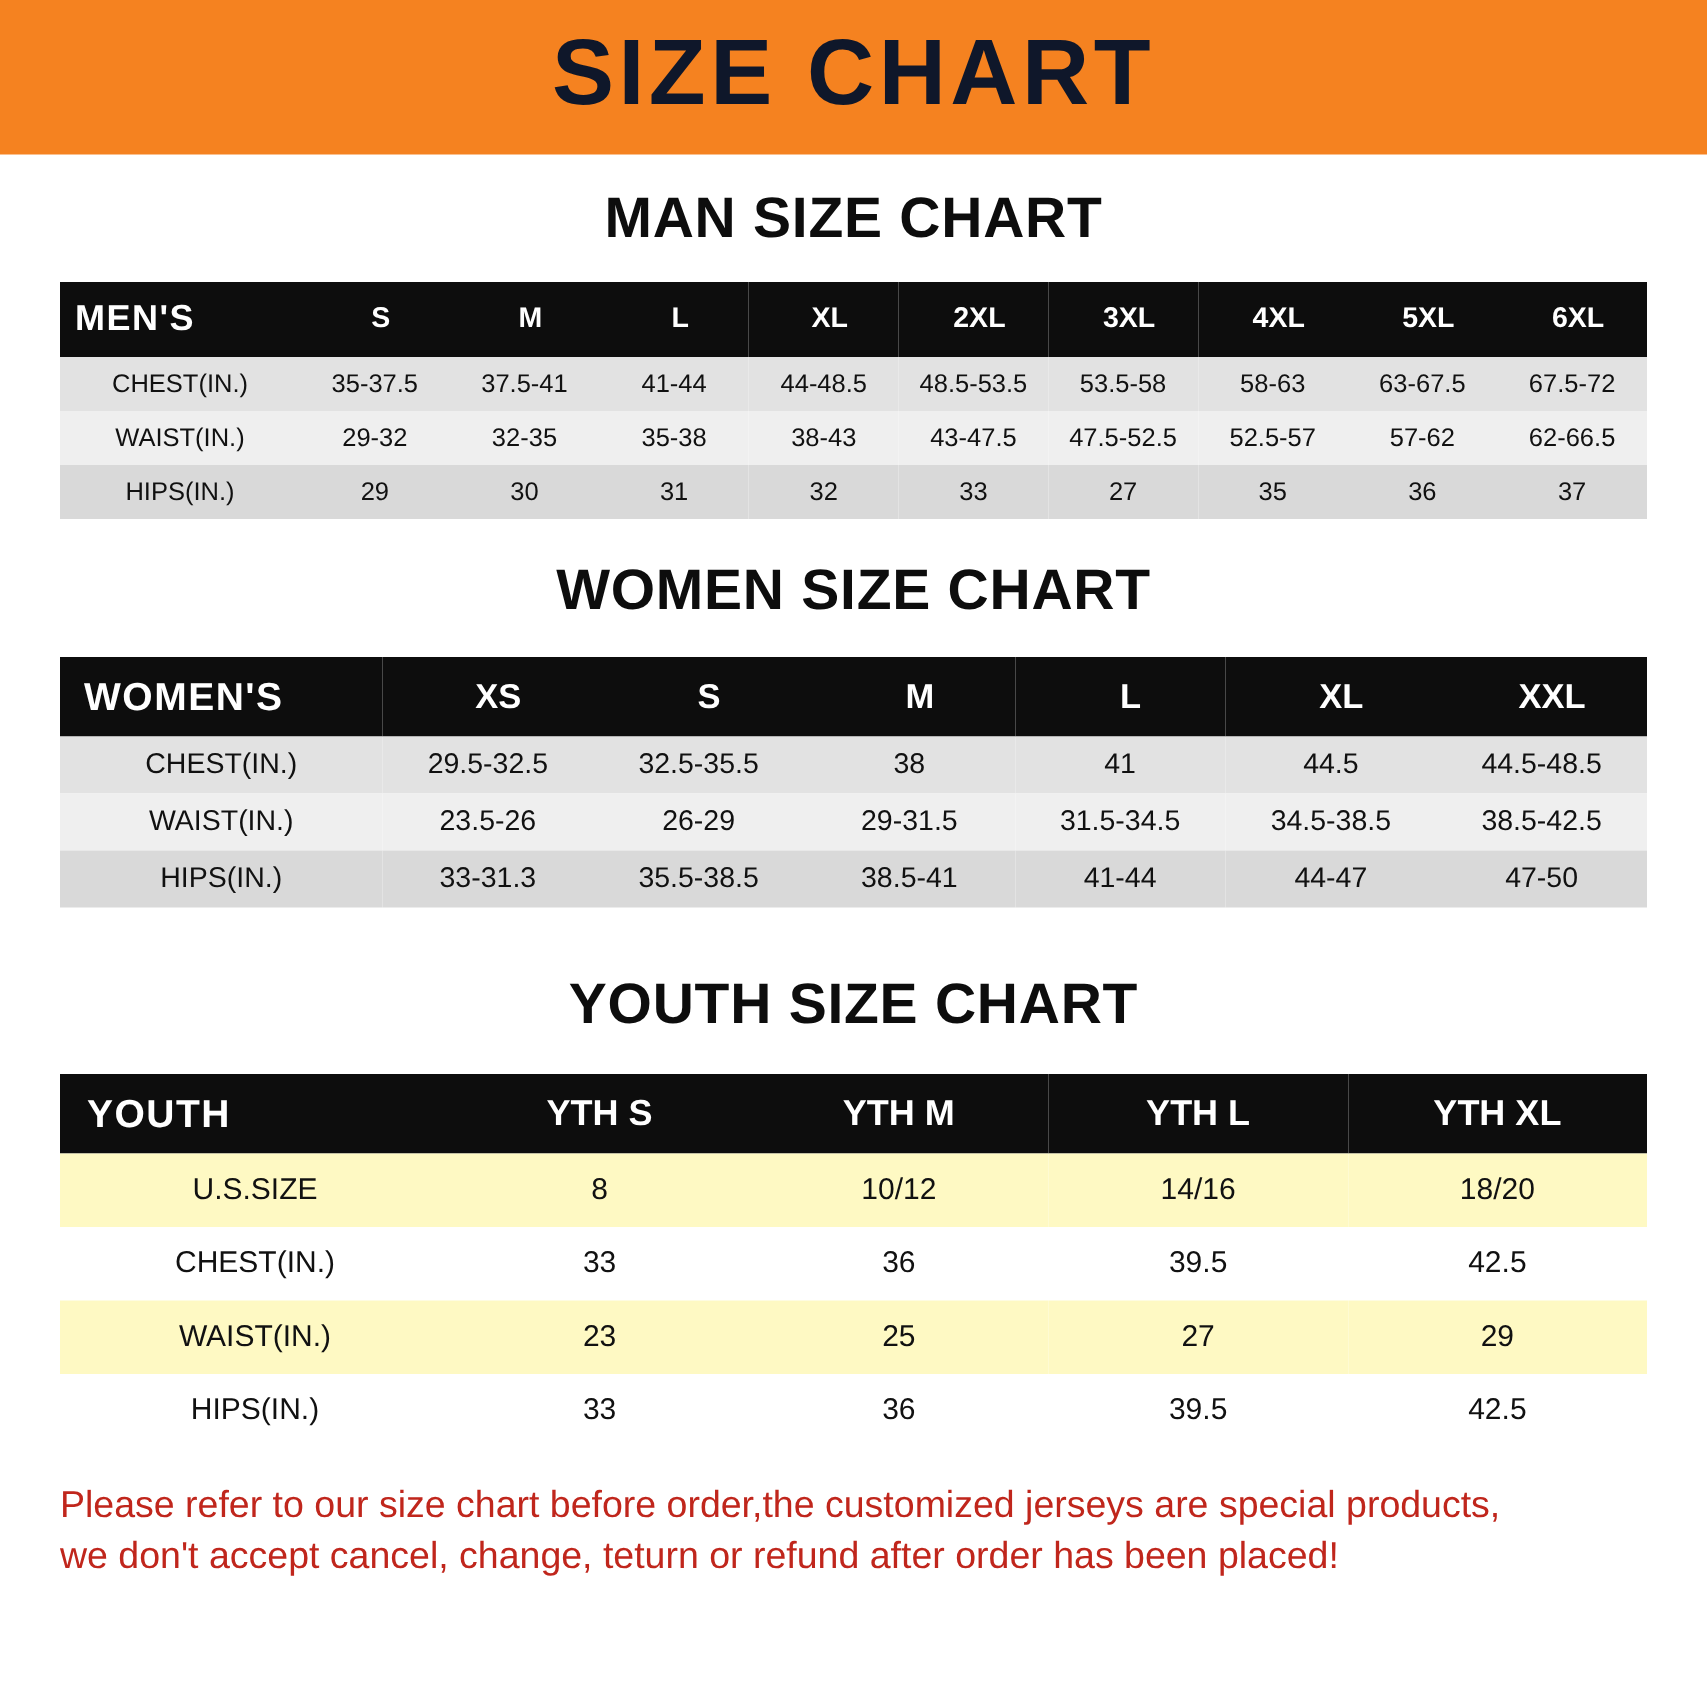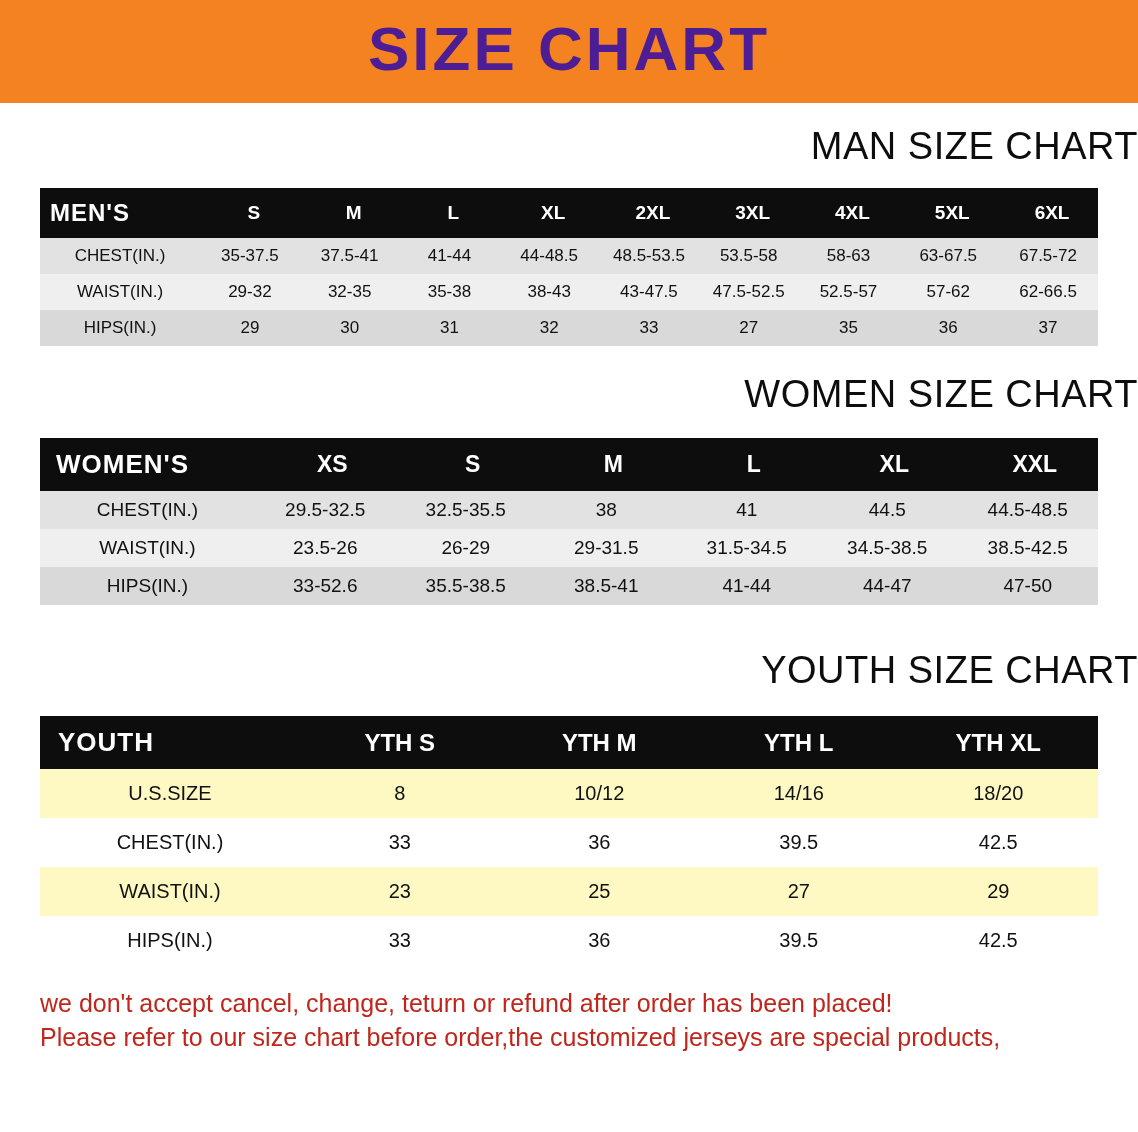--- a/index.html
+++ b/index.html
@@ -23,29 +23,29 @@
     background: #f58220;
     display: flex;
     align-items: center;
     justify-content: center;
   }
   .banner-title {
     font-family: "Liberation Sans", sans-serif;
     font-weight: bold;
     font-size: 62px;
     letter-spacing: 3px;
-    color: #4c1d95;
+    color: #0f172a;
     line-height: 1;
     padding-bottom: 6px;
   }
 
   
   .section-title {
-    text-align: right;
-    font-weight: normal;
+    text-align: center;
+    font-weight: bold;
     color: #0d0d0d;
     font-family: "Liberation Sans", sans-serif;
   }
   .title-man    { font-size: 38px; margin-top: 22px; letter-spacing: 0.5px; }
   .title-women  { font-size: 38px; margin-top: 27px; letter-spacing: 0.5px; }
   .title-youth  { font-size: 38px; margin-top: 44px; letter-spacing: 0.5px; }
 
   
   .tbl-wrap { padding: 0 40px; }
   table {
@@ -234,21 +234,21 @@
           <td class="rowlabel">WAIST(IN.)</td>
           <td>23.5-26</td>
           <td>26-29</td>
           <td>29-31.5</td>
           <td>31.5-34.5</td>
           <td>34.5-38.5</td>
           <td>38.5-42.5</td>
         </tr>
         <tr class="band-c">
           <td class="rowlabel">HIPS(IN.)</td>
-          <td>33-52.6</td>
+          <td>33-31.3</td>
           <td>35.5-38.5</td>
           <td>38.5-41</td>
           <td>41-44</td>
           <td>44-47</td>
           <td>47-50</td>
         </tr>
       </tbody>
     </table>
   </div>
 
@@ -298,17 +298,17 @@
           <td>33</td>
           <td>36</td>
           <td>39.5</td>
           <td>42.5</td>
         </tr>
       </tbody>
     </table>
   </div>
 
   <div class="note">
+    <span>Please refer to our size chart before order,the customized jerseys are special products,</span>
     <span>we don't accept cancel, change, teturn or refund after order has been placed!</span>
-    <span>Please refer to our size chart before order,the customized jerseys are special products,</span>
   </div>
 
 </div>
 
 </body></html>

